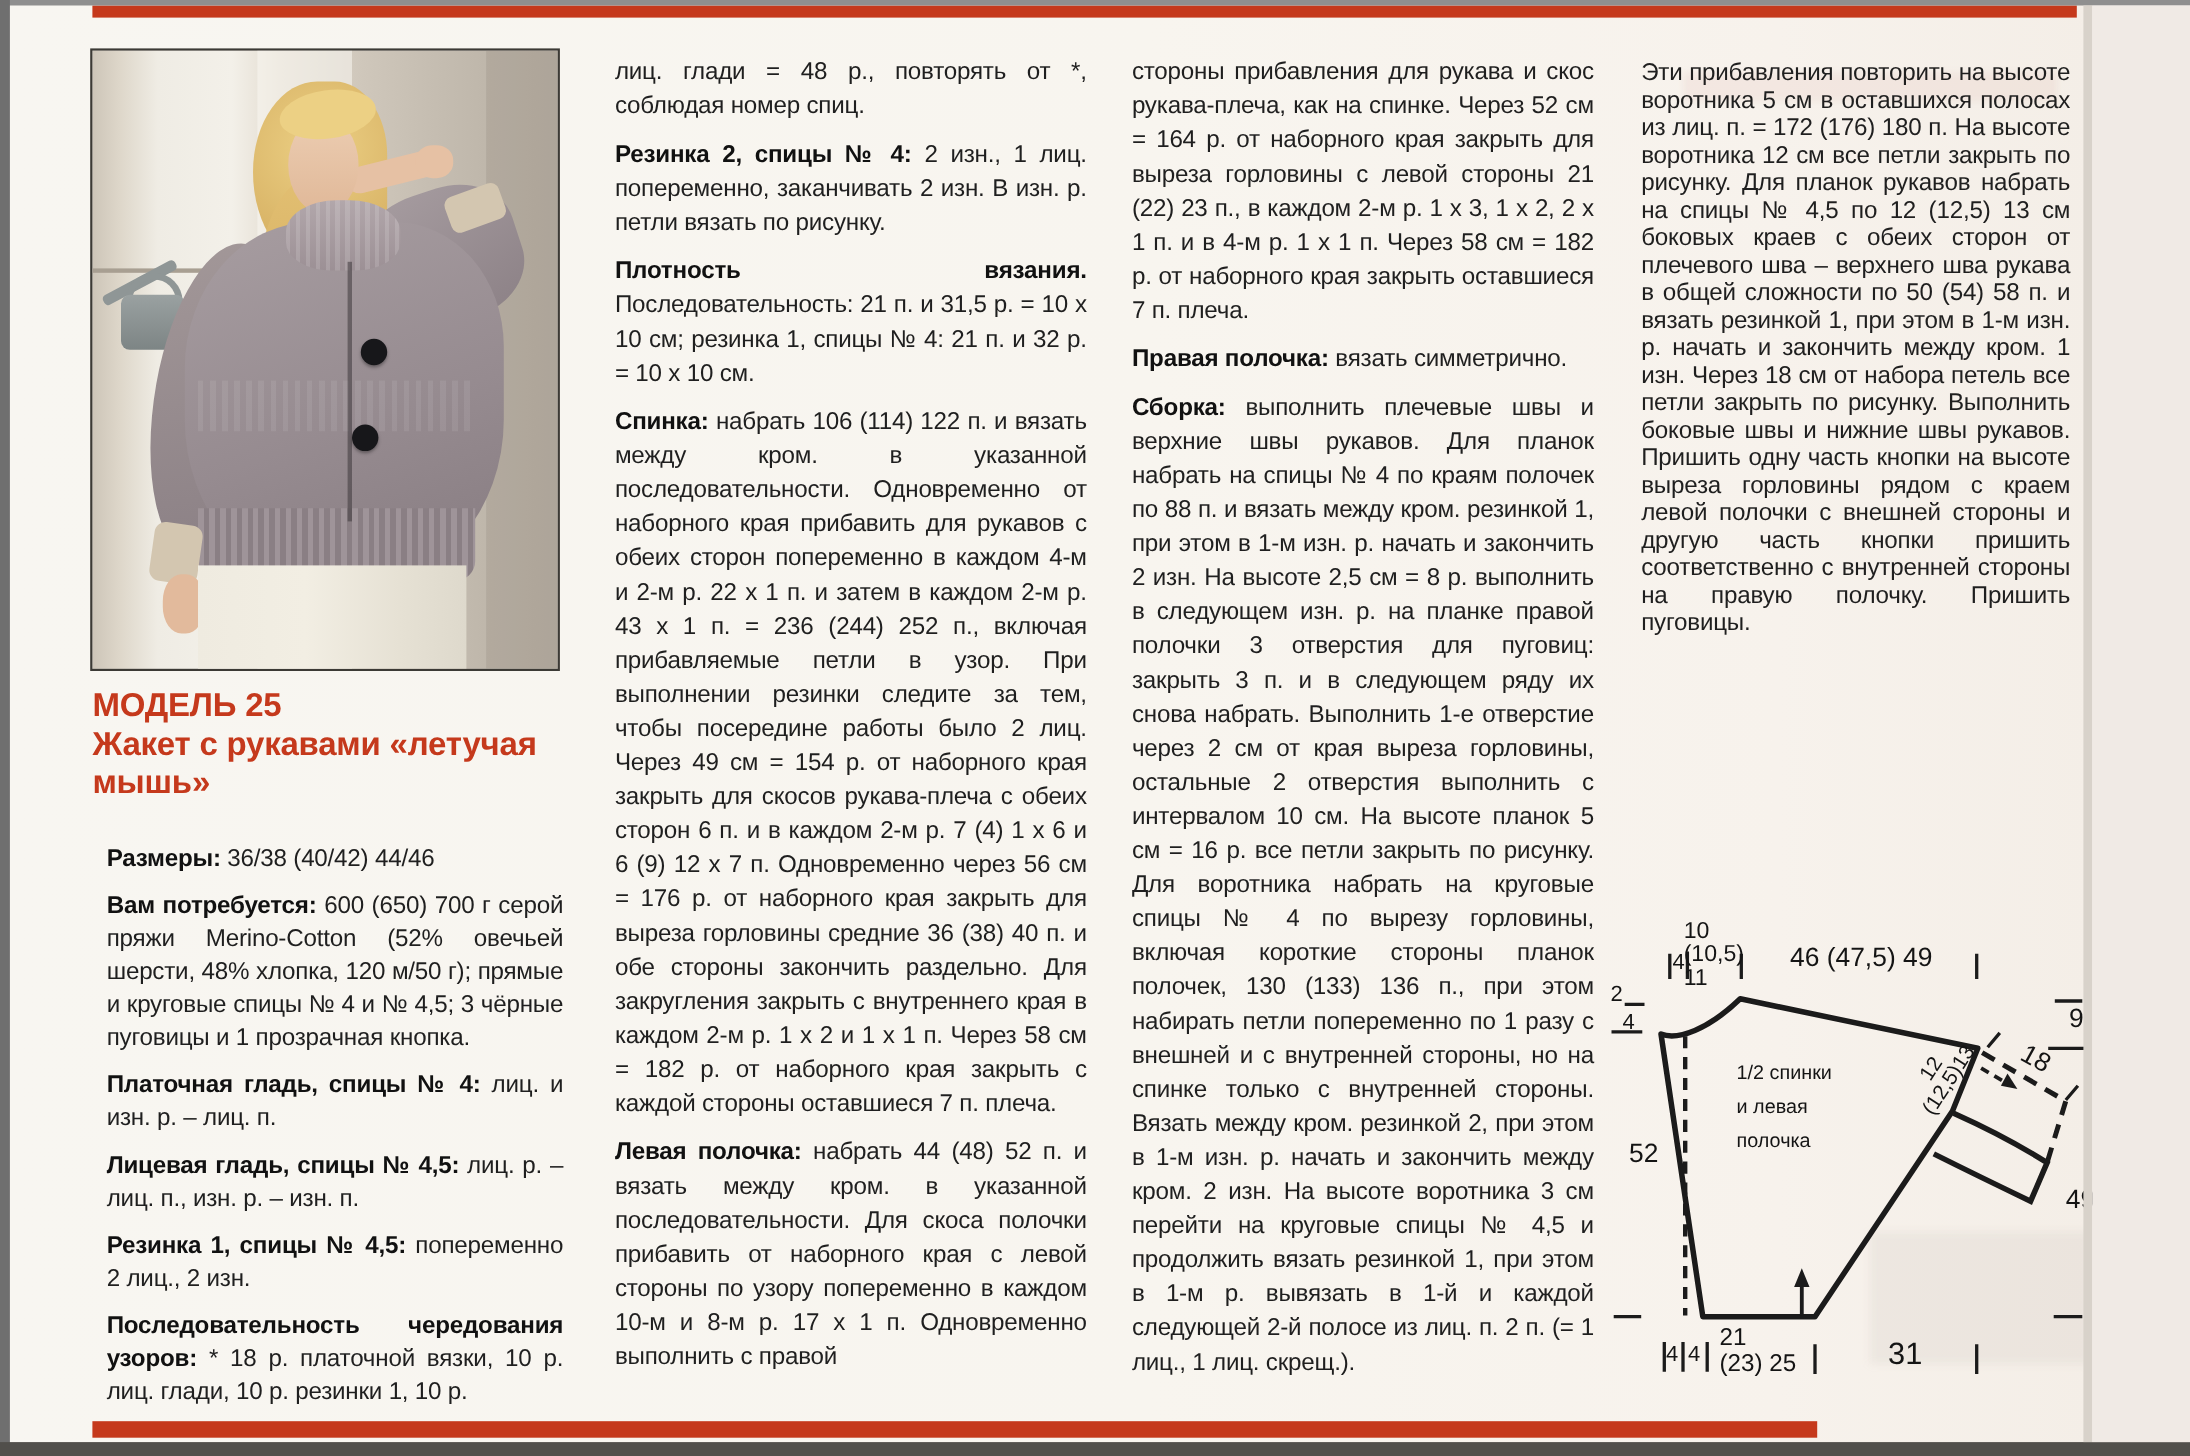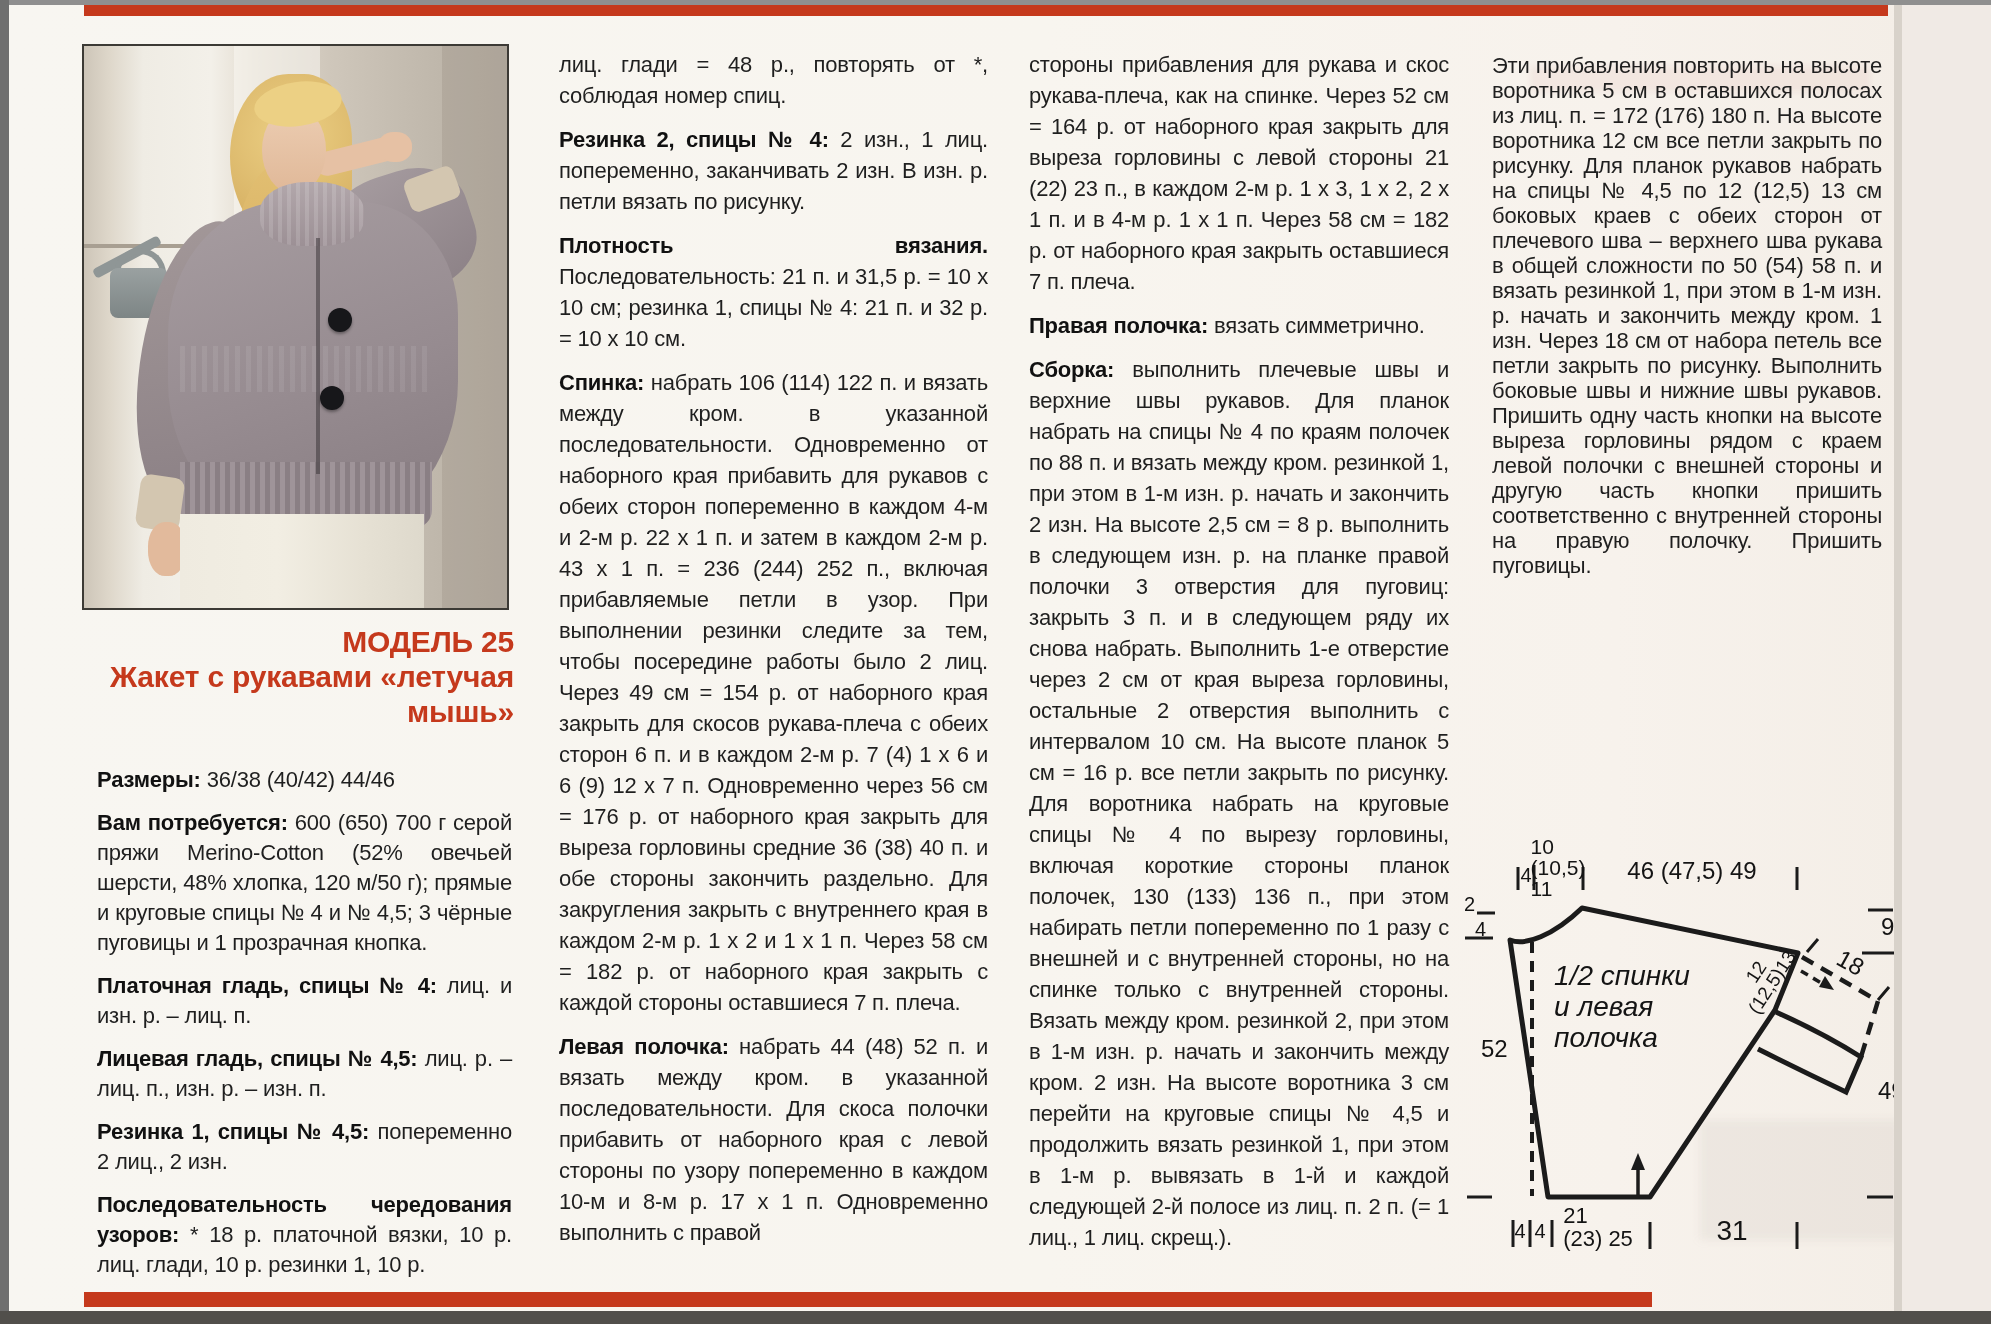--- a/index.html
+++ b/index.html
@@ -53,21 +53,21 @@
            background:repeating-linear-gradient(90deg,#9f9499 0 5px,#8a7f84 5px 10px);}
   .ph-placket{left:232px;top:192px;width:4px;height:236px;background:rgba(60,55,58,.55);}
   .ph-btn{width:24px;height:24px;border-radius:50%;background:#17171a;box-shadow:0 2px 3px rgba(0,0,0,.35);}
   .ph-btn.b1{left:244px;top:262px;} .ph-btn.b2{left:236px;top:340px;}
   .ph-cuff-dn{left:54px;top:430px;width:44px;height:54px;border-radius:10px;transform:rotate(8deg);background:#d3c6b0;}
   .ph-hand-dn{left:64px;top:476px;width:38px;height:54px;border-radius:45%;background:#e2ba9c;}
   .ph-pants{left:96px;top:468px;width:244px;height:94px;
             background:linear-gradient(90deg,#efebe0 0%,#f2eee3 40%,#e6e1d4 75%,#ded9cc 100%);}
 
   
-  .title-block{position:absolute;left:84px;top:624px;width:430px;text-align:right;}
+  .title-block{position:absolute;left:84px;top:624px;width:430px;}
   .title-block h1,.title-block h2{margin:0;font-size:30px;line-height:35px;font-weight:bold;letter-spacing:-.2px;}
   .col{position:absolute;font-size:22px;color:#1f1f1f;letter-spacing:-.2px;overflow:hidden;}
   .col p{margin:13px;text-align:justify;}
   .col .b{font-weight:bold;color:#111;}
   .col1{left:84px;top:752px;width:441px;height:540px;line-height:30px;}
   .col2{left:546px;top:36px;width:455px;height:1254px;line-height:31px;}
   .col3{left:1016px;top:36px;width:446px;height:1254px;line-height:31px;}
   .col4{left:1479px;top:40px;width:416px;height:720px;line-height:25px;}
 
   
@@ -82,21 +82,21 @@
   .d-e4{left:20px;top:88px;font-size:20px;}
   .d-52{left:26px;top:208px;font-size:24px;}
   .d-9{left:426px;top:86px;font-size:24px;}
   .d-18{left:382px;top:122px;font-size:24px;transform:rotate(29deg);}
   .d-cuffrot{left:309px;top:128px;font-size:19px;line-height:19px;text-align:center;transform:translateX(-50%) rotate(-57deg);}
   .d-49{left:423px;top:250px;font-size:24px;}
   .d-h4a{left:65px;top:390px;font-size:20px;transform:translateX(-50%);}
   .d-h4b{left:85px;top:390px;font-size:20px;transform:translateX(-50%);}
   .d-hemw{left:143px;top:374px;font-size:22px;line-height:23px;}
   .d-31{left:257px;top:390px;font-size:28px;margin-left:20px;}
-  .d-piece{left:167px;top:130px;font-style:italic;font-size:28px;line-height:31px;}
+  .d-piece{left:167px;top:130px;font-size:18px;line-height:31px;}
 
   .ghost1{position:absolute;left:1530px;top:66px;width:340px;height:26px;background:rgba(214,160,150,.12);filter:blur(3px);}
   .ghost2{position:absolute;left:1700px;top:1120px;width:200px;height:120px;background:rgba(160,152,140,.10);filter:blur(4px);}
 </style>
 </head>
 <body>
 
 <div class="page">
   <div class="ghost1"></div>
   <div class="ghost2"></div>

